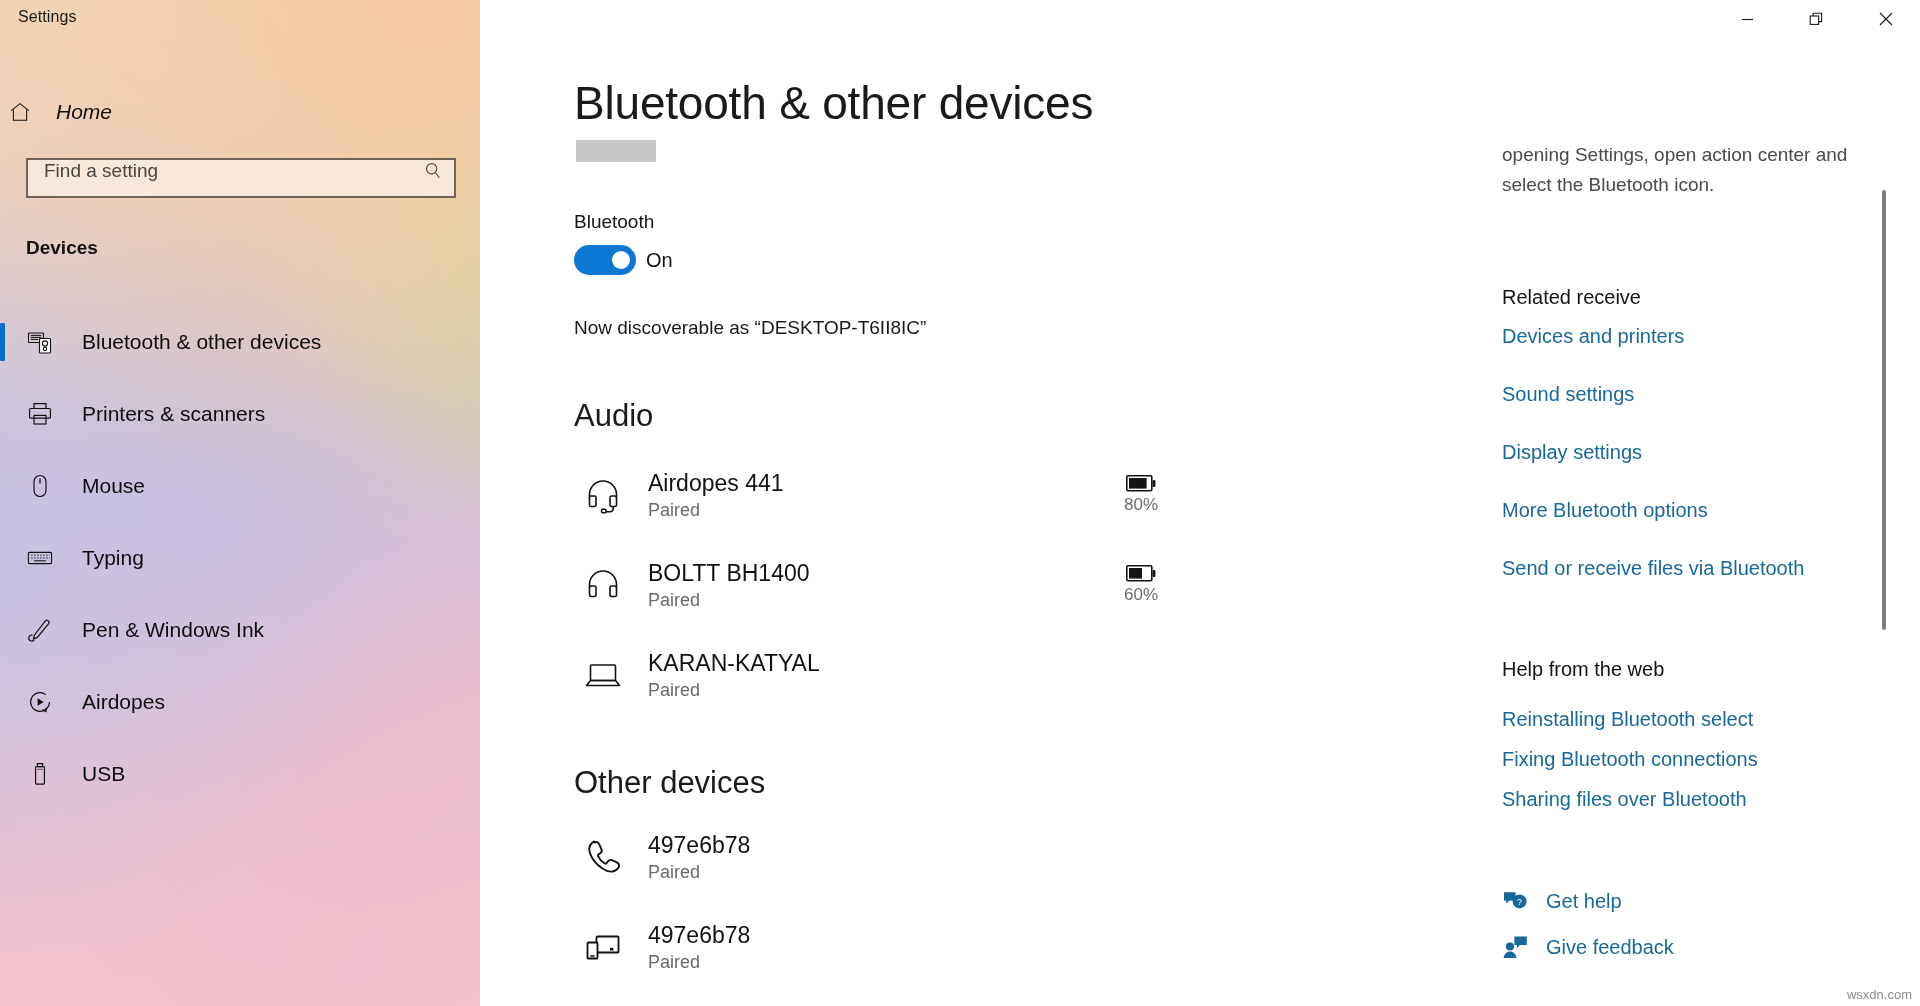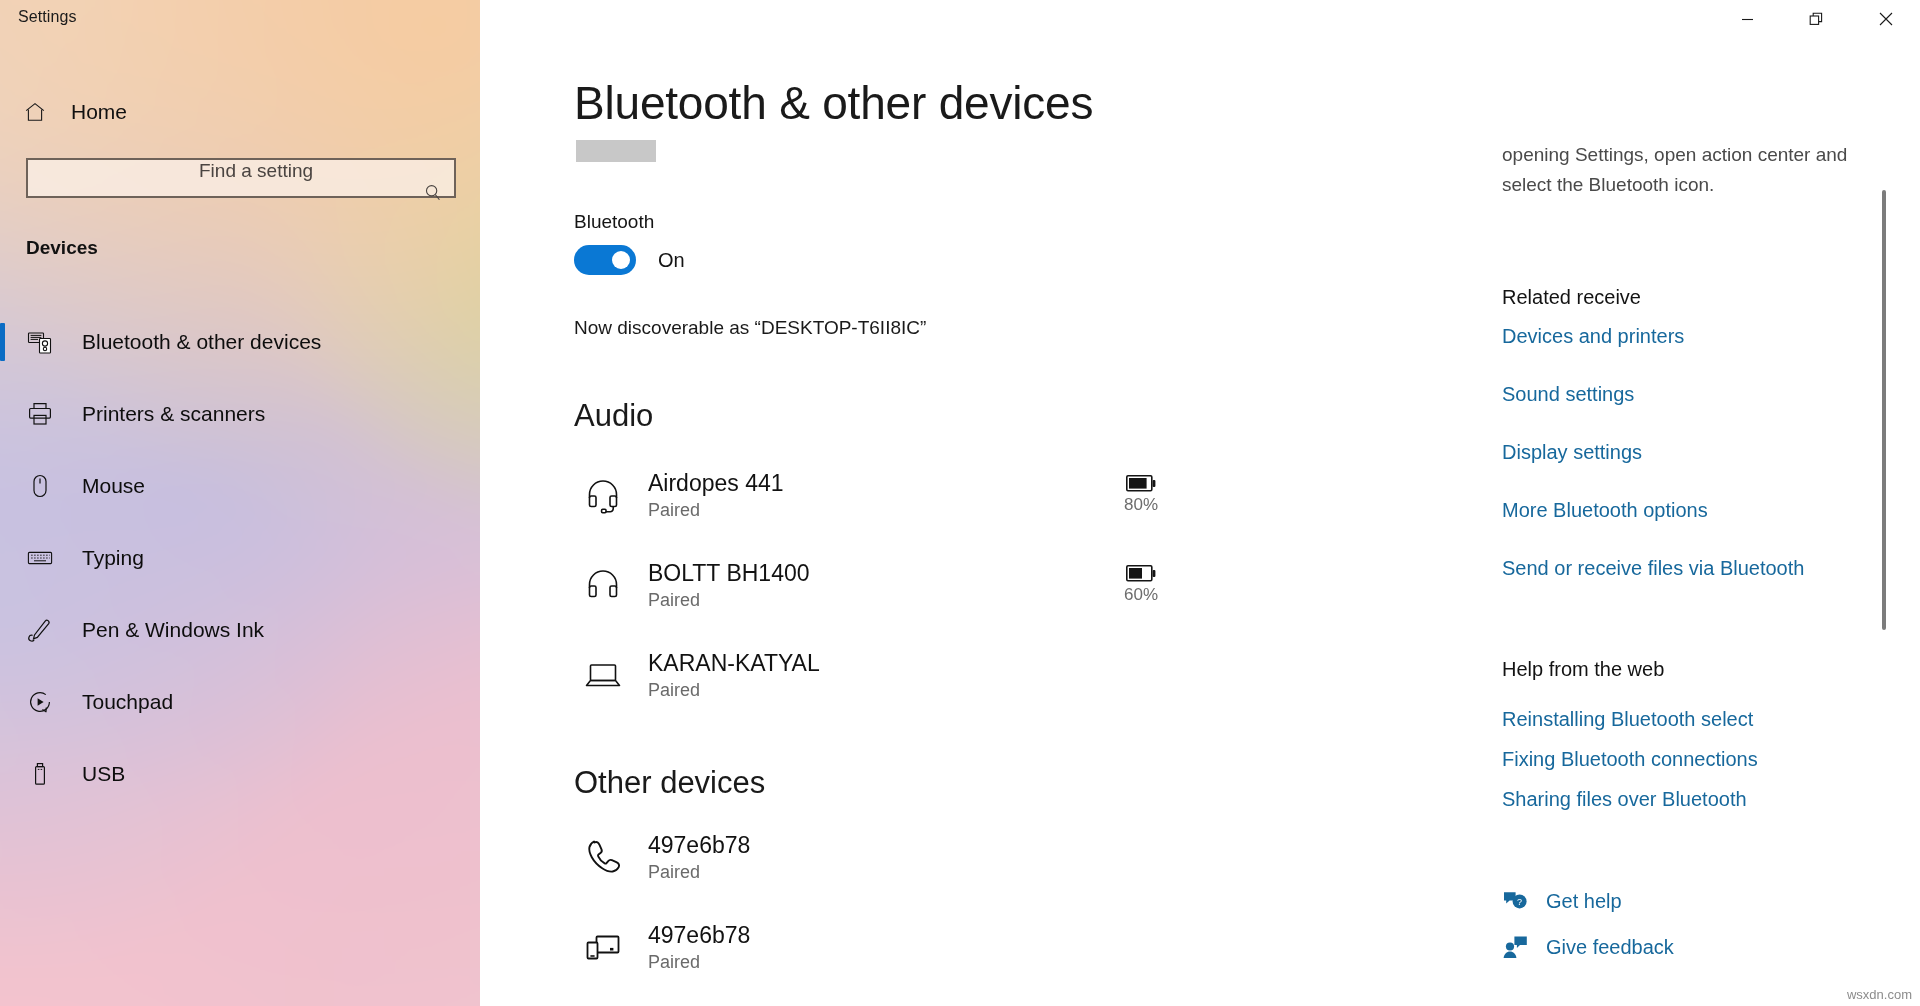--- a/index.html
+++ b/index.html
@@ -39,36 +39,36 @@
     filter: blur(22px);
   }
   .sidebar-inner { position: relative; z-index: 2; width: 400px; height: 100%; }
 
   .app-title {
     position: absolute; left: 18px; top: 8px;
     font-size: 16px; color: #1b1b1b; letter-spacing: .1px;
   }
 
   .home-row {
-    position: absolute; left: 15px; top: 90px;
+    position: absolute; left: 0; top: 90px;
     width: 440px; height: 44px;
     display: flex; align-items: center; gap: 24px;
     padding-left: 8px;
+    font-style: italic;
   }
   .home-row .glyph { width: 24px; height: 24px; display: block; }
   .home-label { font-size: 21px; color: #101010; }
 
   .search-box {
     position: absolute; left: 26px; top: 158px;
     width: 430px; height: 40px;
     background: rgba(250,238,230,0.78);
     border: 2px solid #6e6259;
-    display: flex; align-items: flex-end;
+    display: flex; align-items: flex-start;
     padding: 0 10px 0 16px;
-    flex-direction: column;
   }
   .search-input {
     flex: 1; border: 0; outline: 0; background: transparent;
     font-family: "Liberation Sans", sans-serif;
     font-size: 19px; color: #3b3b3b;
   }
   .search-input::placeholder { color: #4a4441; opacity: 1; }
   .search-ico { width: 22px; height: 22px; flex: 0 0 22px; }
 
   .group-title {
@@ -121,21 +121,21 @@
     position: absolute; left: 96px; top: 140px;
     width: 80px; height: 22px;
     background: #c8c8c8;
   }
   .bt-label {
     position: absolute; left: 94px; top: 211px;
     font-size: 19px; color: #151515;
   }
   .toggle-row {
     position: absolute; left: 94px; top: 245px;
-    display: flex; align-items: center; gap: 22px;
+    display: flex; align-items: center; gap: 10px;
   }
   .toggle {
     width: 62px; height: 30px;
     border-radius: 16px;
     background: #0a78d4;
     position: relative;
     cursor: pointer;
   }
   .toggle .knob {
     position: absolute; right: 6px; top: 6px;
@@ -322,21 +322,21 @@
 
         <div class="nav-item">
 
           <span class="nav-ico">
             <svg viewBox="0 0 28 28" width="28" height="28" fill="none" stroke="#111" stroke-width="1.2">
               <path d="M23.4 14a9.4 9.4 0 1 1-3.6-7.4"></path>
               <path d="M16.4 21.6l3.6 2.2.3-4.3" stroke-linejoin="round"></path>
               <path d="M11.6 10.3v7.4l6-3.7z" fill="#111" stroke="none"></path>
             </svg>
           </span>
-          <span class="nav-label">Touchpad</span>
+          <span class="nav-label">Airdopes</span>
         </div>
 
         <div class="nav-item">
 
           <span class="nav-ico">
             <svg viewBox="0 0 28 28" width="28" height="28" fill="none" stroke="#111" stroke-width="1.2">
               <rect x="9.6" y="6.6" width="8.8" height="17.6" rx="1"></rect>
               <rect x="11.4" y="3.6" width="5.2" height="3"></rect>
               <path d="M11.8 9.4h1.6M14.6 9.4h1.6" stroke-width="1"></path>
             </svg>

